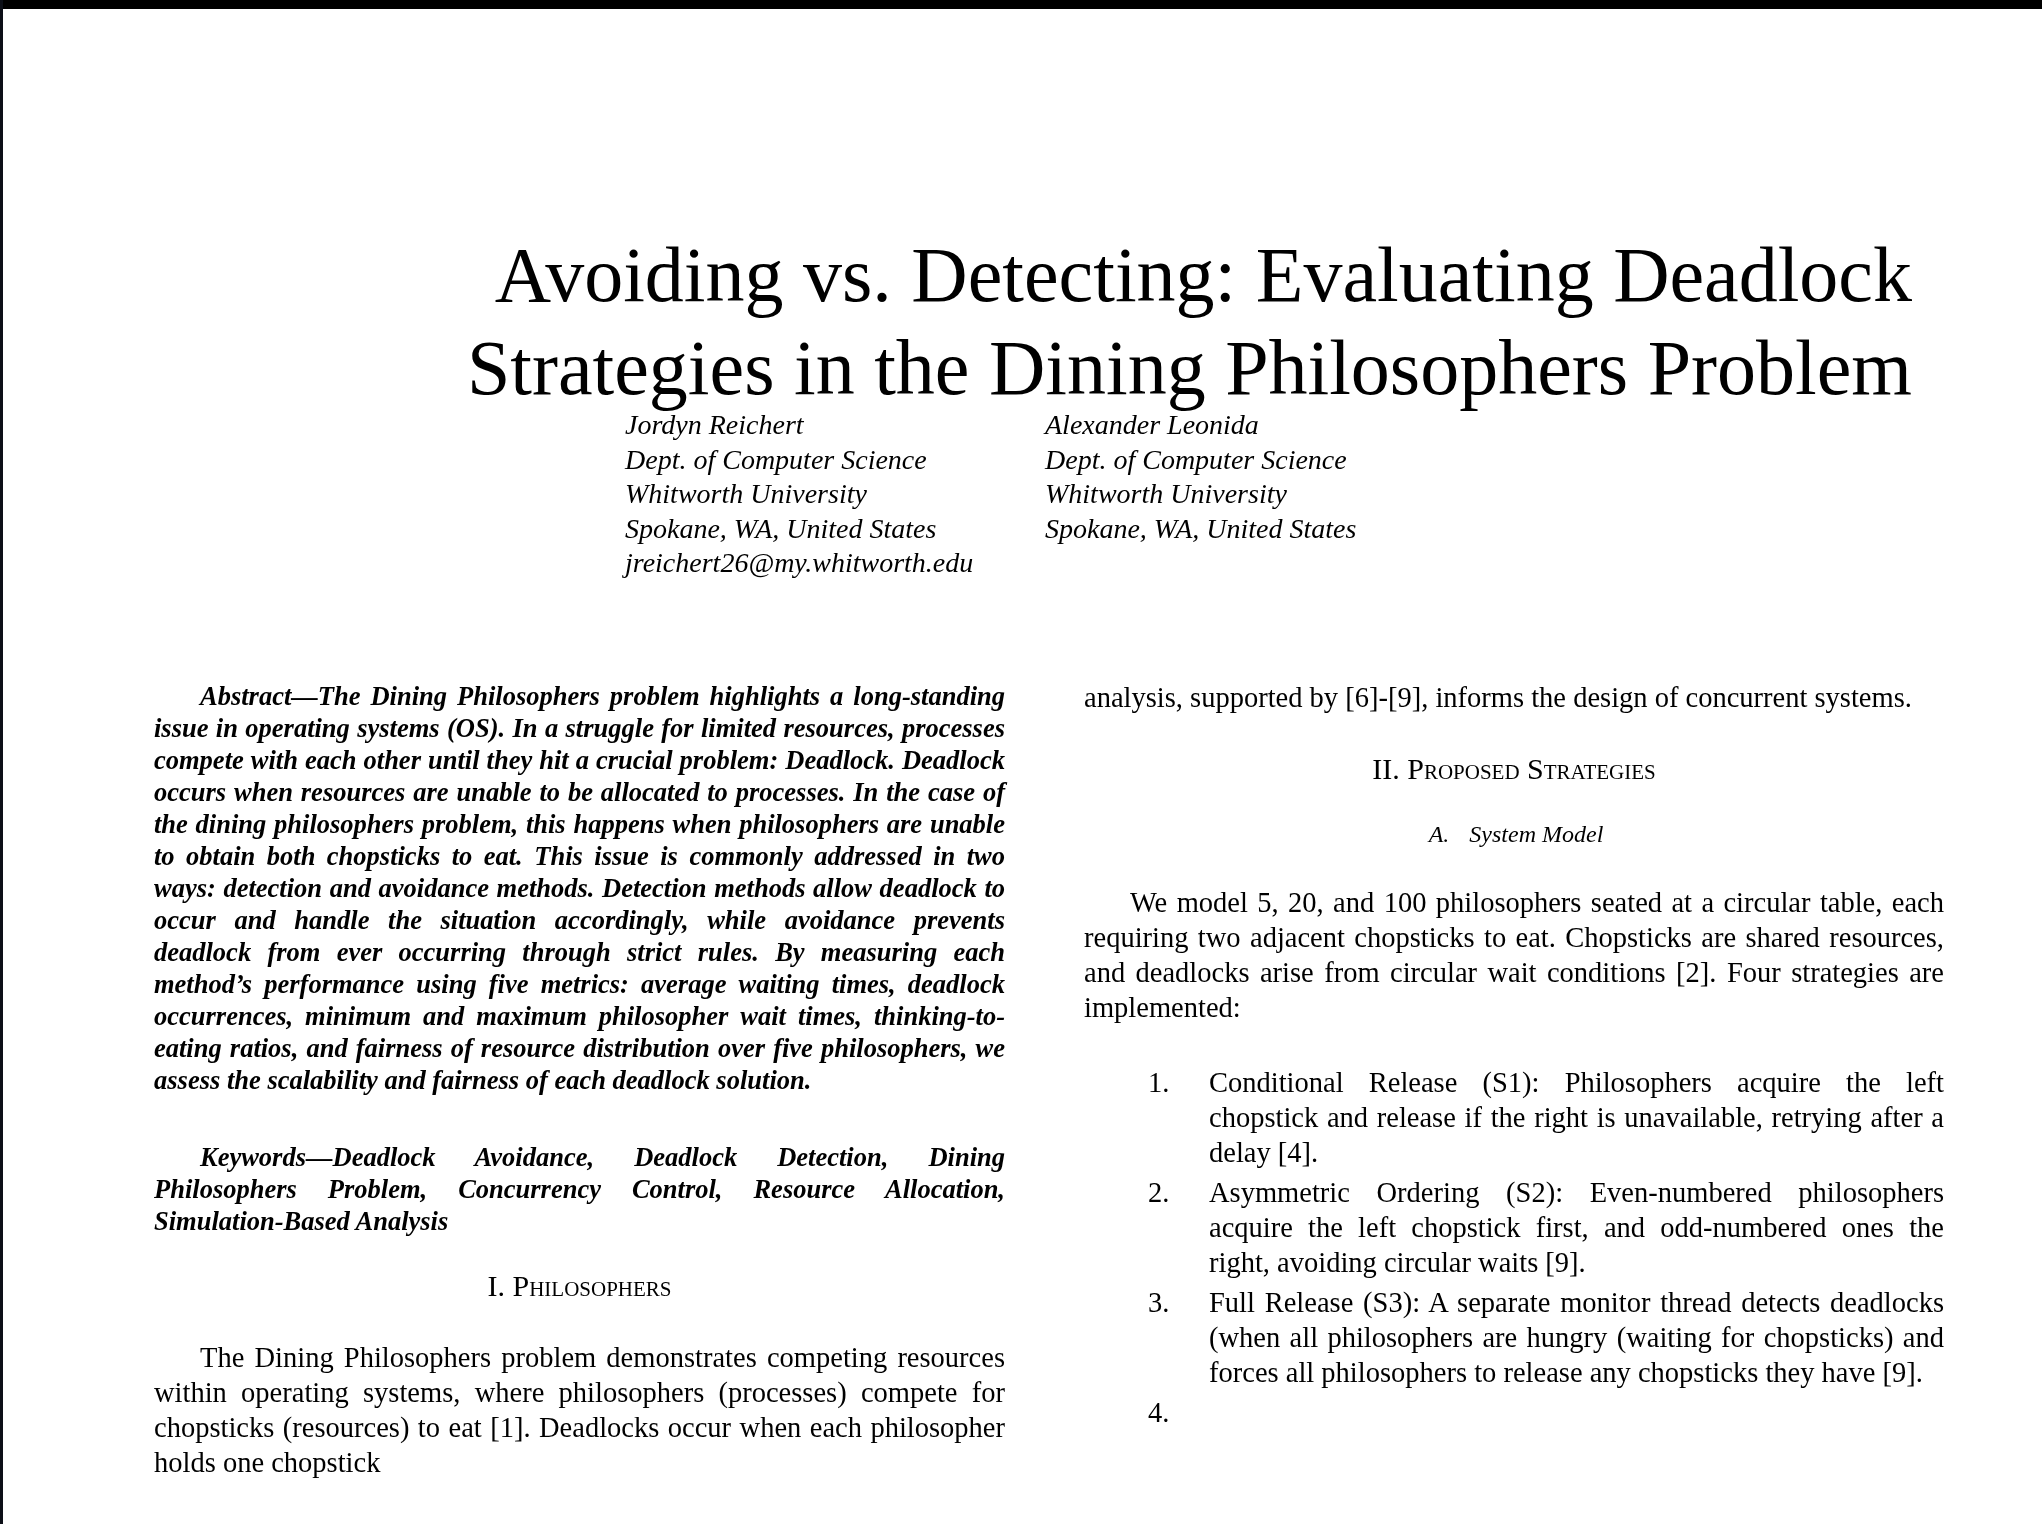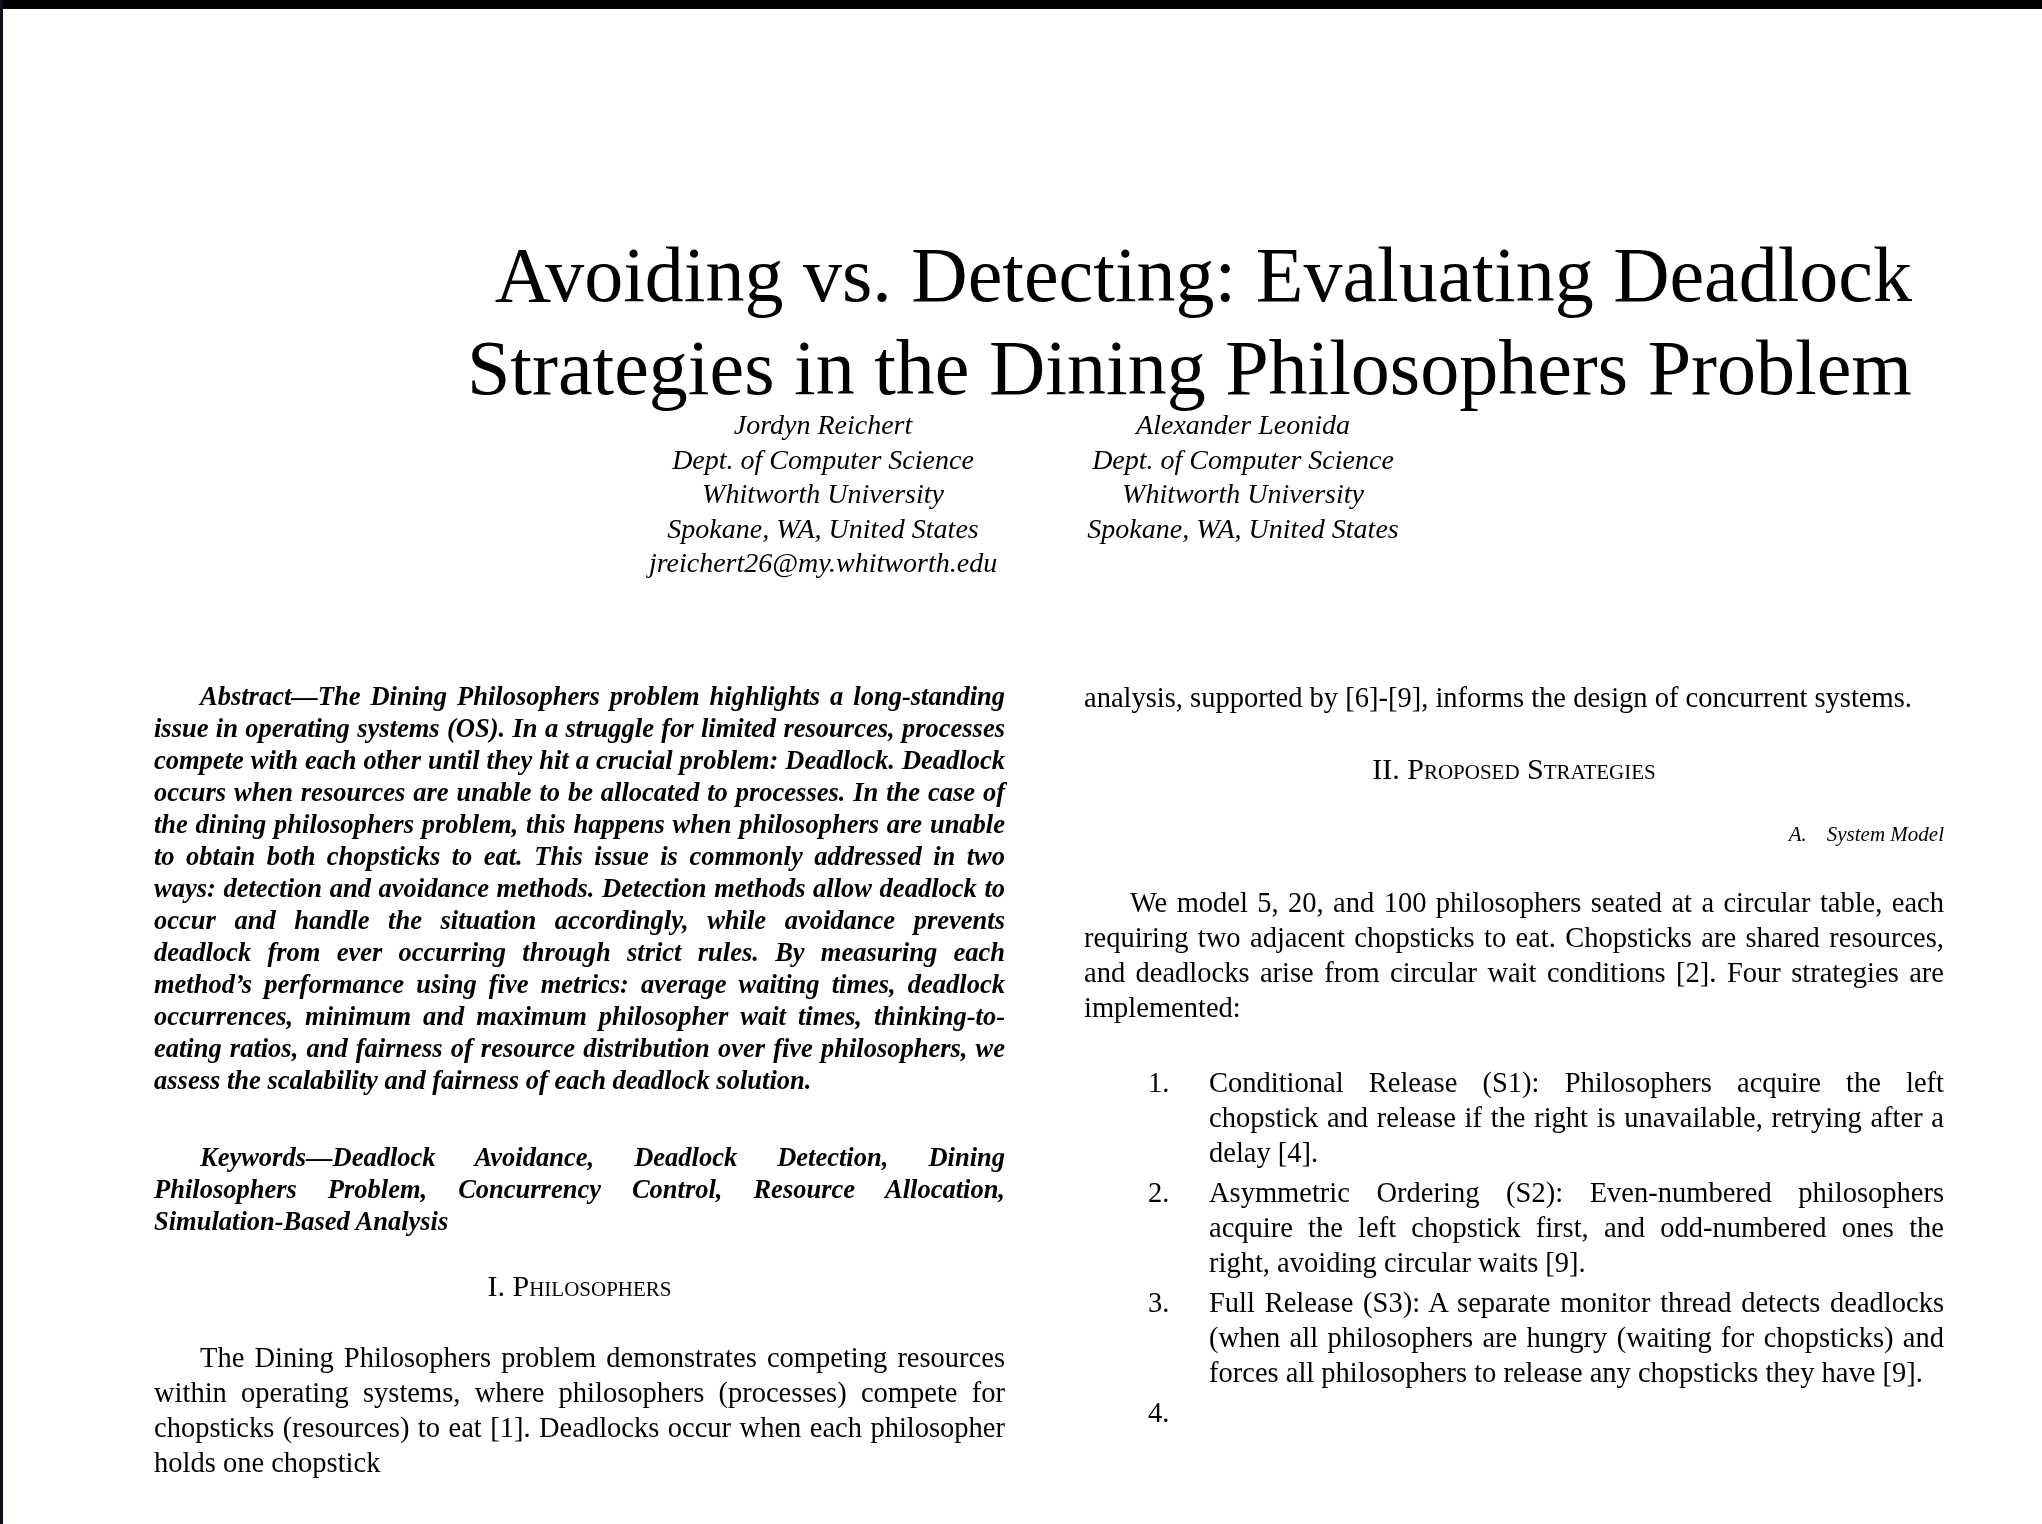--- a/index.html
+++ b/index.html
@@ -28,21 +28,20 @@
     font-size: 78px;
     line-height: 93px;
     font-weight: normal;
   }
   .authors-block {
     position: absolute; left: 154px; top: 408px; width: 1758px;
     display: flex; justify-content: center; gap: 24px;
     font-style: italic;
     font-size: 28px;
     line-height: 34.5px;
-    text-align: center;
   }
   .author-card { width: 396px; }
   .col {
     position: absolute; top: 680px;
     text-align: justify;
   }
   .col-left  { left: 154px;  width: 851px; }
   .col-right { left: 1084px; width: 860px; }
   .abstract-para, .keywords-para {
     font-weight: bold; font-style: italic;
@@ -64,22 +63,22 @@
   .body-para {
     font-size: 28.5px; line-height: 35px;
     text-indent: 46px;
     margin: 35px 0 0 0;
     text-align: justify;
   }
   .cont-para { text-indent: 0; margin-top: 0; }
   .model-para { margin-top: 33px; }
   .subsec-heading {
     font-style: italic; font-weight: normal;
-    font-size: 21px; line-height: 36px;
-    text-align: right;
+    font-size: 24px; line-height: 36px;
+    text-align: center;
     margin: 28px 0 0 4px;
   }
   .subsec-label { margin-right: 20px; }
   .strategy-list { margin: 40px 0 0 0; padding: 0; list-style: none; }
   .strategy-item {
     position: relative;
     padding-left: 125px;
     margin-bottom: 5px;
     font-size: 28.5px; line-height: 35px;
     text-align: justify;

